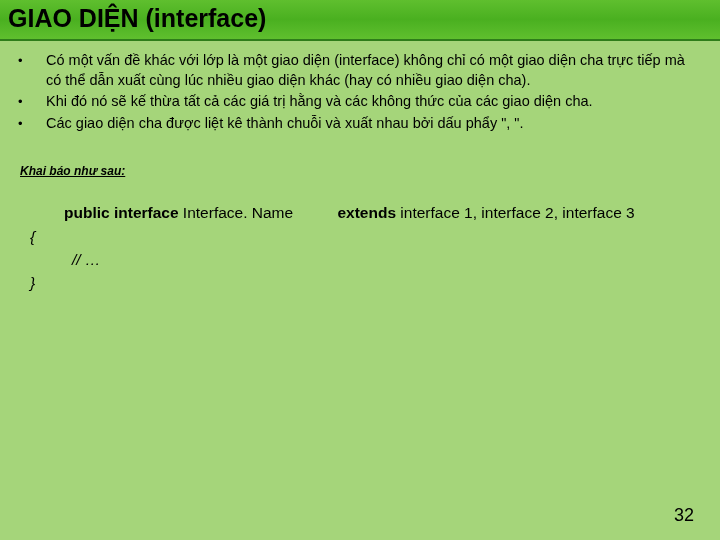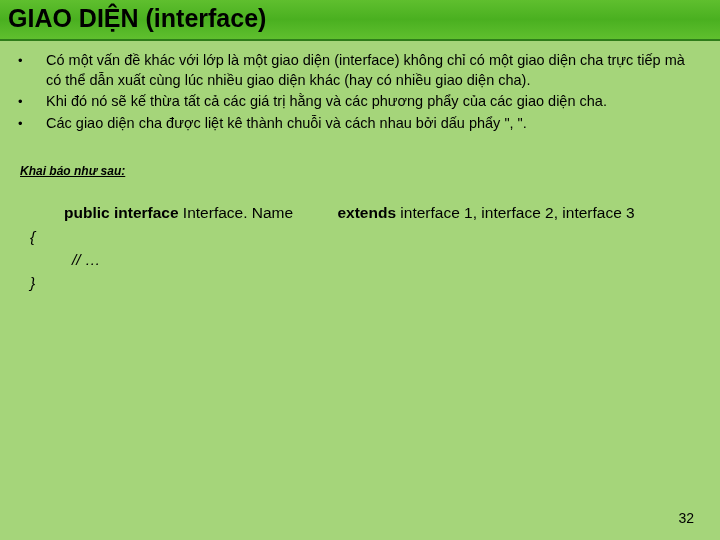--- a/index.html
+++ b/index.html
@@ -68,44 +68,44 @@
     padding-left: 6px;
   }
   .kw { font-weight: bold; font-style: normal; margin-left: 40px; }
   .it { font-style: italic; }
   .code-indent { padding-left: 48px; }
   .brace { font-style: italic; padding-left: 6px; }
   .page-num {
     position: absolute;
     bottom: 14px;
     right: 26px;
-    font-size: 14px;
+    font-size: 18px;
     color: #000;
   }
 </style>
 </head>
 <body>
 
 <div class="title-bar">
   <div class="title">GIAO DIỆN (interface)</div>
 </div>
 
 <div class="content">
   <div class="bullets">
     <div class="bullet-row">
       <div class="bullet-mark">•</div>
       <div class="bullet-text">Có một vấn đề khác với lớp là một giao diện (interface) không chỉ có một giao diện cha trực tiếp mà có thể dẫn xuất cùng lúc nhiều giao diện khác (hay có nhiều giao diện cha).</div>
     </div>
     <div class="bullet-row">
       <div class="bullet-mark">•</div>
-      <div class="bullet-text">Khi đó nó sẽ kế thừa tất cả các giá trị hằng và các phương phẩy của các giao diện cha.</div>
+      <div class="bullet-text">Khi đó nó sẽ kế thừa tất cả các giá trị hằng và các không thức của các giao diện cha.</div>
     </div>
     <div class="bullet-row">
       <div class="bullet-mark">•</div>
-      <div class="bullet-text">Các giao diện cha được liệt kê thành chuỗi và cách nhau bởi dấu phẩy ", ".</div>
+      <div class="bullet-text">Các giao diện cha được liệt kê thành chuỗi và xuất nhau bởi dấu phẩy ", ".</div>
     </div>
   </div>
 
   <div class="declare-block">
     <span class="declare-label">Khai báo như sau:</span>
   </div>
 
   <div class="code-block">
     <div>
       <span class="kw">public interface</span><span> Interface. Name </span><span class="kw">extends</span><span> interface 1, interface 2, interface 3</span>

